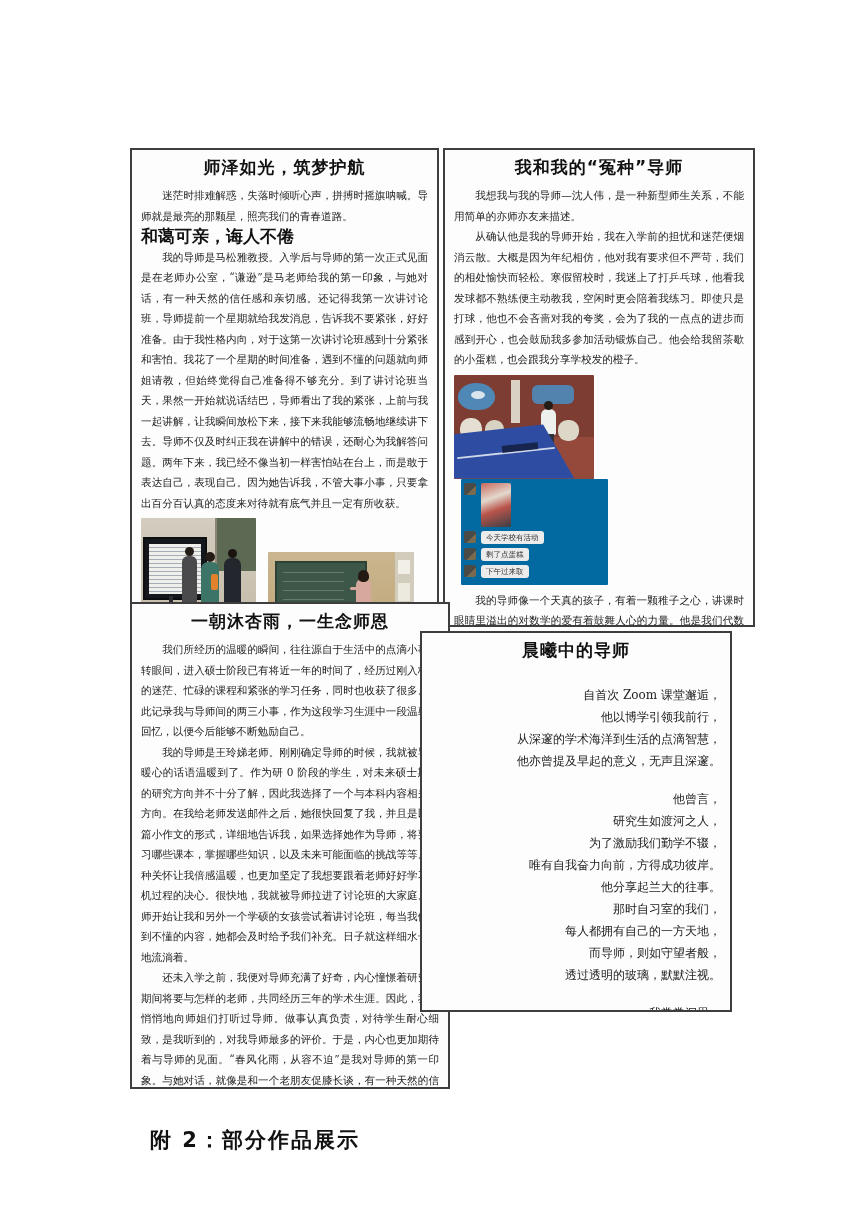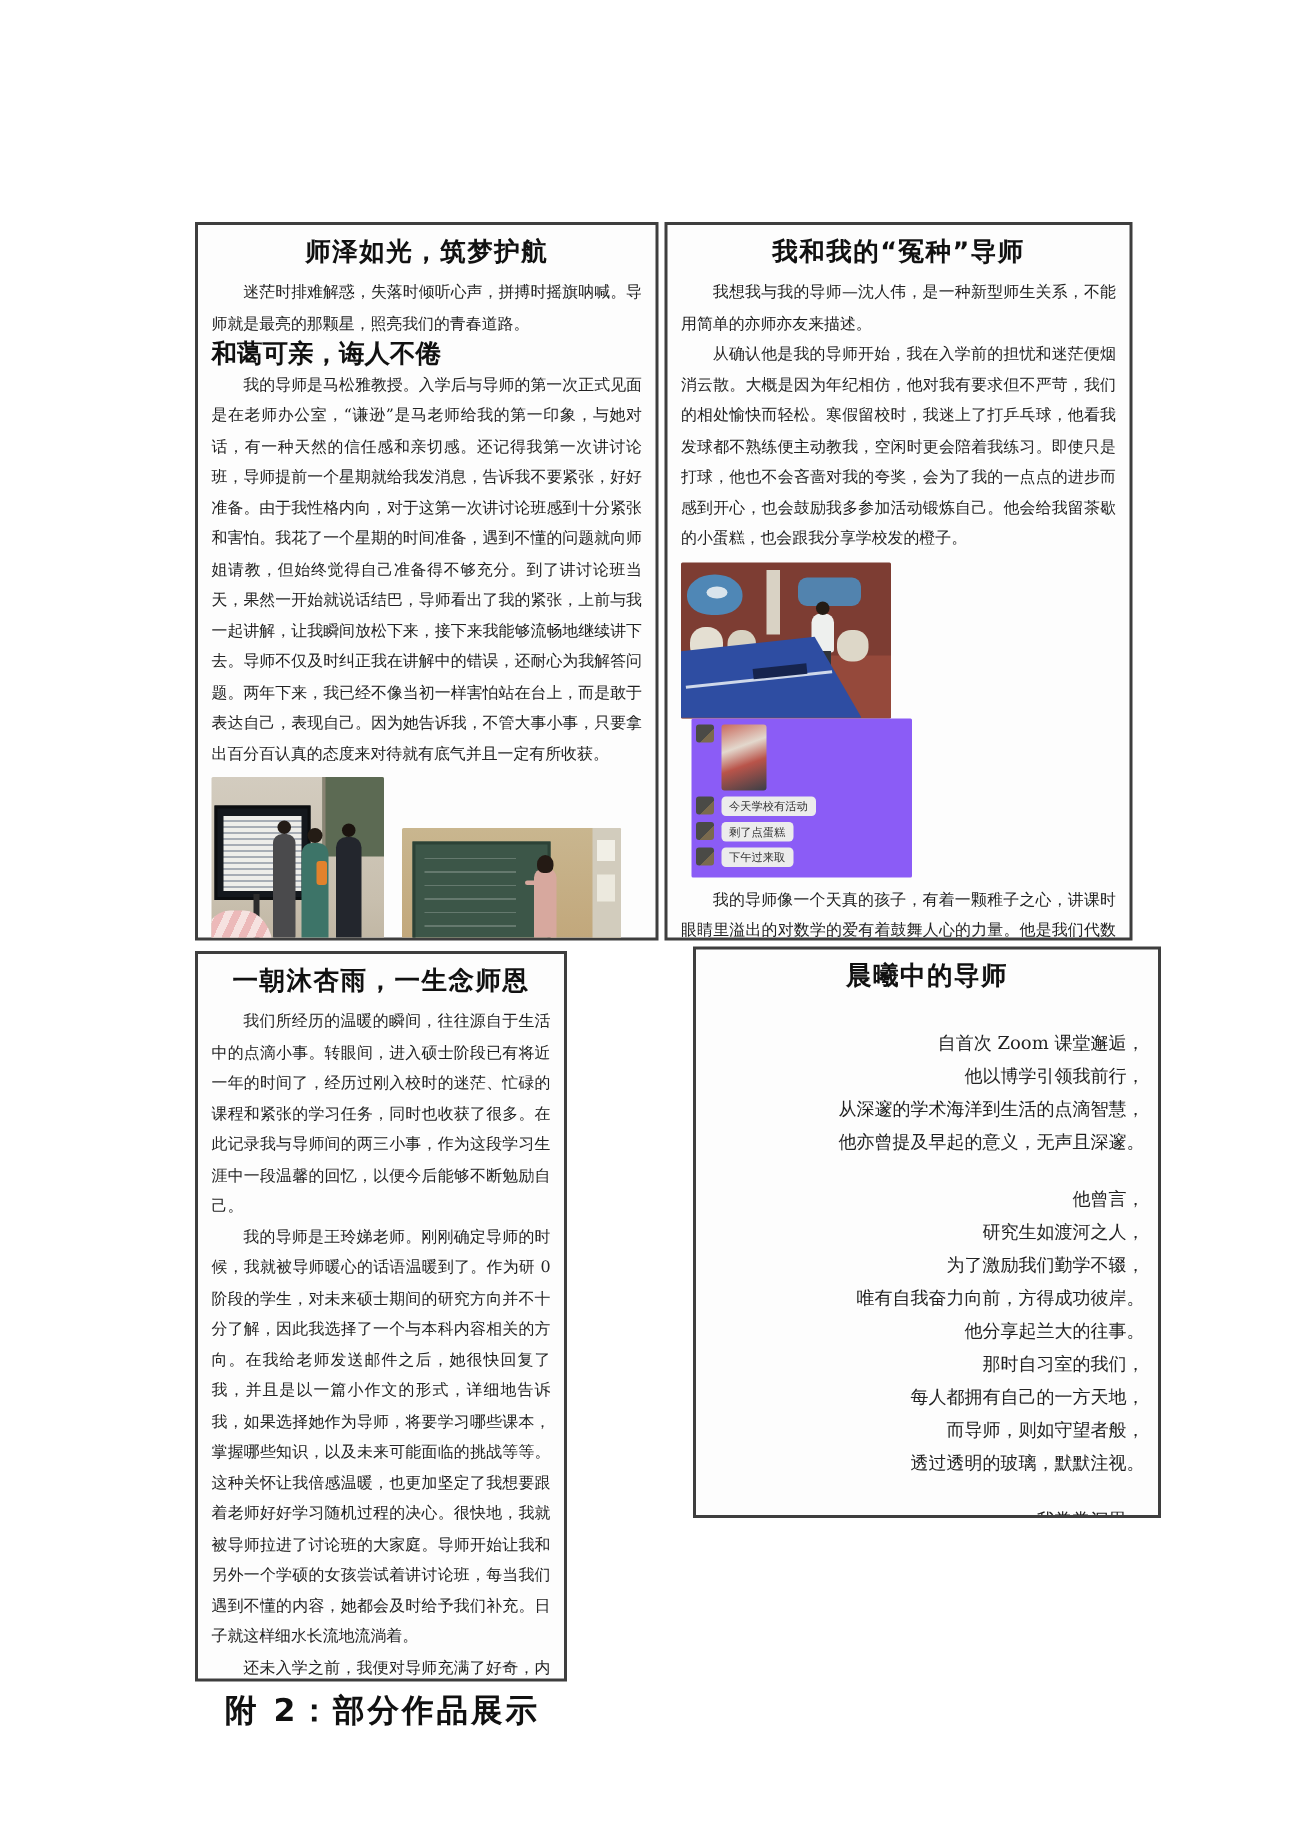--- a/index.html
+++ b/index.html
@@ -6,22 +6,22 @@
   .sheet {
     position:relative; width:864px; height:1222px; background:#ffffff;
     font-family:"DejaVu Serif", serif; color:#1d1d1d; overflow:hidden;text-decoration:underline;
   }
   .box {
     position:absolute; background:#fdfdfd; border:2px solid #3e3e3e;
     box-sizing:border-box; padding:4px 9px 4px 9px; overflow:hidden;
   }
   #box-shize    { left:130px; top:148px; width:309px; height:479px; }
   #box-yuanzhong{ left:443px; top:148px; width:312px; height:479px; }
-  #box-xingyu   { left:130px; top:634px; width:248px; height:487px; }
-  #box-poem     { left:462px; top:631px; width:312px; height:381px; }
+  #box-xingyu   { left:130px; top:602px; width:320px; height:487px; }
+  #box-poem     { left:420px; top:631px; width:312px; height:381px; }
 
   .essay-title {
     margin:2px 0 6px 0; text-align:center; font-size:17px; font-weight:700;
     font-family:"DejaVu Sans", sans-serif; letter-spacing:1px; color:#111;
   }
   .essay p.body {
     margin:0; font-size:10.6px; line-height:20.5px;
     text-align:justify; text-indent:2em; color:#222;
   }
   .subhead {
@@ -74,21 +74,21 @@
   .ph-pingpong .floor { position:absolute; left:0; bottom:0; width:100%; height:40%; background:#95493b; }
   .ph-pingpong .coach { position:absolute; left:62%; top:33%; width:15px; height:26px; background:#eef0ee; border-radius:6px 6px 2px 2px; }
   .ph-pingpong .coach .head { position:absolute; left:3px; top:-8px; width:9px; height:9px; border-radius:50%; background:#241c15; }
   .ph-pingpong .coach .legs { position:absolute; left:2px; top:25px; width:11px; height:13px; background:#30343a; }
   .ph-pingpong .table { position:absolute; left:0; bottom:0; width:86%; height:52%; background:#2e4da2;
       clip-path:polygon(0 18%, 74% 0, 100% 100%, 0 100%); }
   .ph-pingpong .table-line { position:absolute; left:2%; bottom:24%; width:70%; height:2px; background:#cfd8ea; transform:rotate(-6deg); }
   .ph-pingpong .net { position:absolute; left:34%; bottom:26%; width:26%; height:7px; background:#16244e; transform:rotate(-6deg); }
 
   
-  .ph-wechat { width:147px; height:106px; background:#8b5cf6; display:inline-block; vertical-align:top; margin-left:7px; font-family:"DejaVu Sans", sans-serif; }
+  .ph-wechat { width:147px; height:106px; background:#0369a1; display:inline-block; vertical-align:top; margin-left:7px; font-family:"DejaVu Sans", sans-serif; }
   .chat-row { position:relative; display:flex; align-items:flex-start; margin:4px 0 0 3px; }
   .chat-avatar { width:12px; height:12px; background:#3a3a38; border-radius:2px; flex:0 0 auto;
       background:linear-gradient(135deg,#4a4a46 0 60%,#7a6a4e 60% 100%); }
   .chat-img { width:30px; height:44px; margin-left:5px; border-radius:2px;
       background:linear-gradient(160deg,#c9695c 0%,#e3d8cd 35%,#b9544a 60%,#3a3f46 100%); }
   .chat-bubble { margin-left:5px; background:#ececec; border-radius:3px; padding:2px 5px;
       font-size:7.5px; line-height:9px; color:#333; white-space:nowrap; }
 
   
   .poem-body { margin-top:22px; text-align:right; font-size:12px; line-height:22px; color:#222; }

